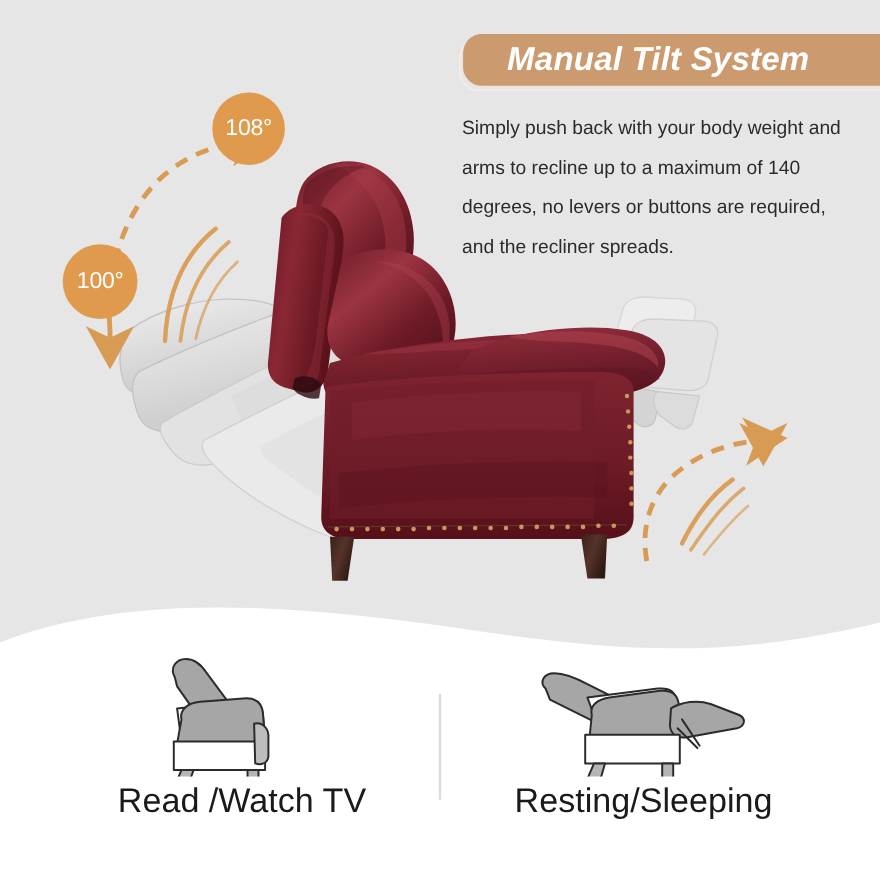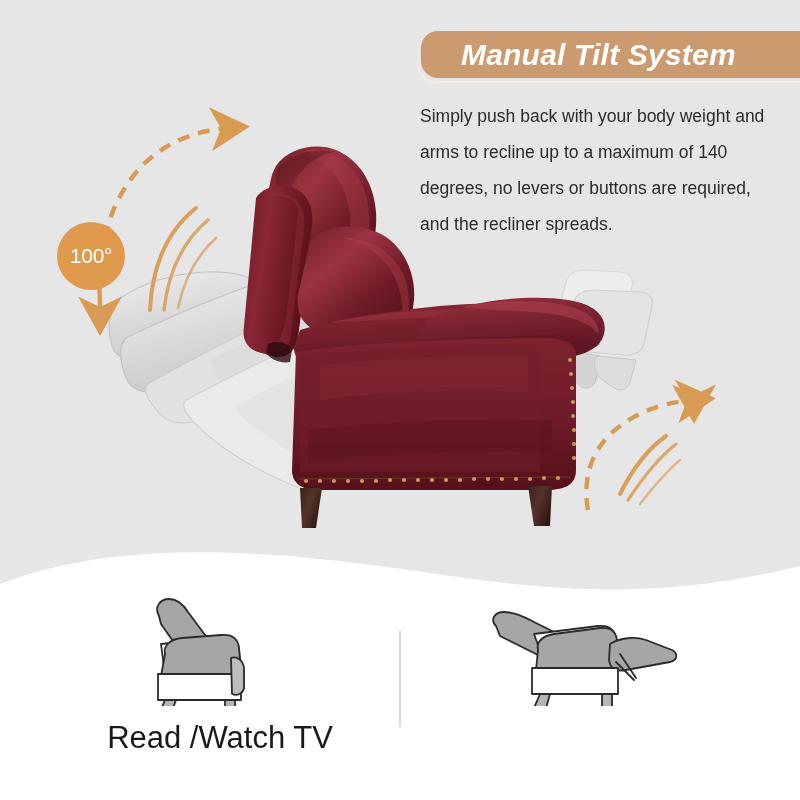--- a/index.html
+++ b/index.html
@@ -70,21 +70,21 @@
   
   .divider {
     position:absolute; left:399px; top:631px; width:2px; height:96px;
     background:#d9d9d9;
   }
   .feat { position:absolute; width:330px; text-align:center; }
   .feat-left  { left:55px;  top:588px; }
   .feat-right { left:420px; top:588px; }
   .feat-icon { width:330px; height:118px; display:block; }
   .feat-label {
-    margin-top:12px;
+    margin-top:2px;
     font-size:31px;
     color:#1a1a1a;
     line-height:40px;
     white-space:nowrap;
   }
 </style>
 </head>
 <body>
 
 <div id="stage">
@@ -267,20 +267,21 @@
       <path d="M602 420 C616 452 612 482 588 500 C566 516 632 508 608 512" fill="none" stroke="none"></path>
       <path d="M692 400 C698 432 688 464 660 484 C636 502 610 508 586 510" fill="none" stroke="#d89b53" stroke-width="4.4" stroke-dasharray="12 9" stroke-linecap="butt" marker-end="url(#arrHeadUpRight)" transform="rotate(180 640 455)"></path>
       <path d="M694 402 L694 392" fill="none" stroke="#d89b53" stroke-width="4.4" marker-end="url(#arrHeadDown)" transform="rotate(180 694 397)"></path>
 
       <path d="M620 494 C632 470 646 450 666 436" fill="none" stroke="#d89b53" stroke-width="4" stroke-linecap="round" opacity="0.95"></path>
       <path d="M628 500 C644 476 658 458 676 444" fill="none" stroke="#d89b53" stroke-width="3.2" stroke-linecap="round" opacity="0.82"></path>
       <path d="M640 504 C654 486 666 472 680 460" fill="none" stroke="#d89b53" stroke-width="2.4" stroke-linecap="round" opacity="0.66"></path>
     </g>
   </svg>
 
+  <div class="badge badge-108">108°</div>
   <div class="badge badge-140">100°</div>
 
   <div class="banner-wrap">
     <div class="banner-outline"></div>
     <div class="banner-fill">
       <div class="banner-title">Manual Tilt System</div>
     </div>
   </div>
 
   <div class="desc">Simply push back with your body weight and arms to recline up to a maximum of 140 degrees, no levers or buttons are required, and the recliner spreads.</div>
@@ -325,15 +326,16 @@
 
         <path d="M196 74 L214 92" fill="none"></path>
         <path d="M200 66 L216 90" fill="none"></path>
 
         <path d="M112 80 L198 80 L198 106 L112 106 Z" fill="#ffffff"></path>
 
         <path d="M120 106 L130 106 L126 120 L114 120 Z" fill="#b5b5b5"></path>
         <path d="M182 106 L192 106 L192 120 L182 120 Z" fill="#b5b5b5"></path>
       </g>
     </svg>
+    <div class="feat-label">Resting/Sleeping</div>
   </div>
 
 </div>
 
 </body></html>

